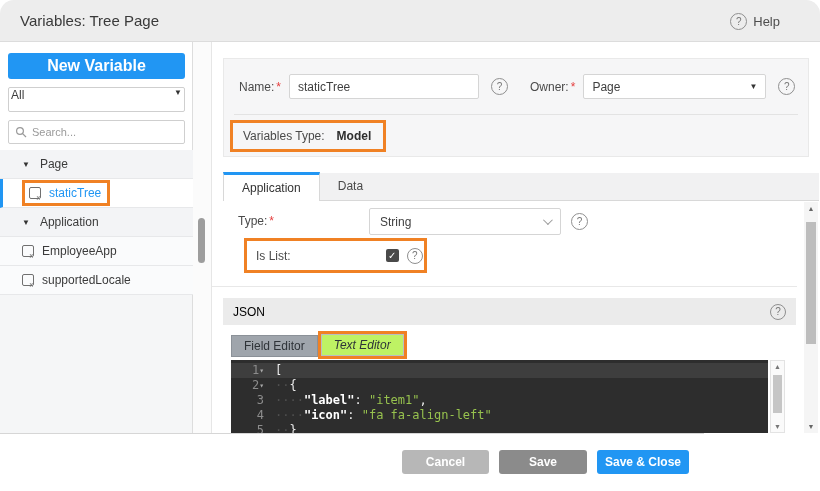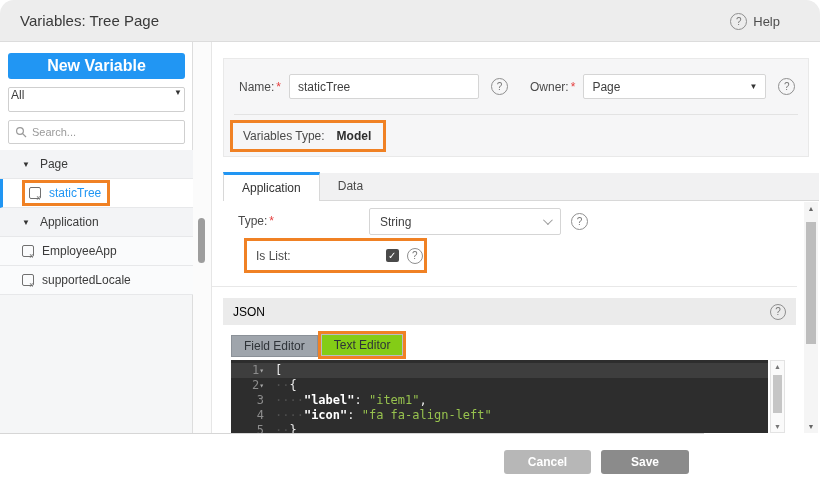--- a/index.html
+++ b/index.html
@@ -80,21 +80,21 @@
 
   
   .json-panel { position:absolute; left:11px; top:256px; width:573px; }
   .json-head { height:27px; background:#ebebeb; display:flex; align-items:center; padding:0 10px; }
   .json-head .t { font-size:12px; color:#000000; }
   .json-head .qicon { margin-left:auto; width:16px; height:16px; }
   .toggle-row { display:flex; align-items:flex-start; margin:6px 0 0 8px; height:30px; }
   .ed-btn { height:22px; font-size:12px; font-family:inherit; cursor:pointer; padding:0 12px; }
   .ed-btn.field { background:#9fa5ac; border:1px solid #8b9198; color:#2e3338; margin-top:4px; }
   .orange-wrap-btn { border:3px solid #f08124; display:inline-block; line-height:0; }
-  .ed-btn.text { background:#84cc16; border:1px solid #b9bec3; color:#2e3338; }
+  .ed-btn.text { background:#bef264; border:1px solid #b9bec3; color:#2e3338;font-style:italic; }
 
   .code-editor { position:absolute; left:19px; top:318px; width:537px; height:80px; background:#2d2d2d;
                  font-family:"DejaVu Sans Mono", monospace; font-size:12px; line-height:15px; padding-top:3px; }
   .cl { display:flex; height:15px; }
   .cl.active { background:#3e3e3e; }
   .cl .gut { width:36px; flex:0 0 auto; text-align:right; color:#8c8c8c; padding-right:3px; }
   .cl .gut .fold { font-size:8px; color:#a8a8a8; vertical-align:1px; }
   .cl .code { white-space:pre; padding-left:8px; }
   .seg-b, .seg-p { color:#ececec; }
   .seg-k { color:#ffffff; font-weight:bold; }
@@ -265,15 +265,16 @@
       <div class="up">▲</div>
       <div class="thumb"></div>
       <div class="down">▼</div>
     </div>
 
   </div>
 
   <div class="footer">
     <button class="fbtn cancel">Cancel</button>
     <button class="fbtn save">Save</button>
+    <button class="fbtn saveclose">Save &amp; Close</button>
   </div>
 
 </div>
 
 </body></html>

